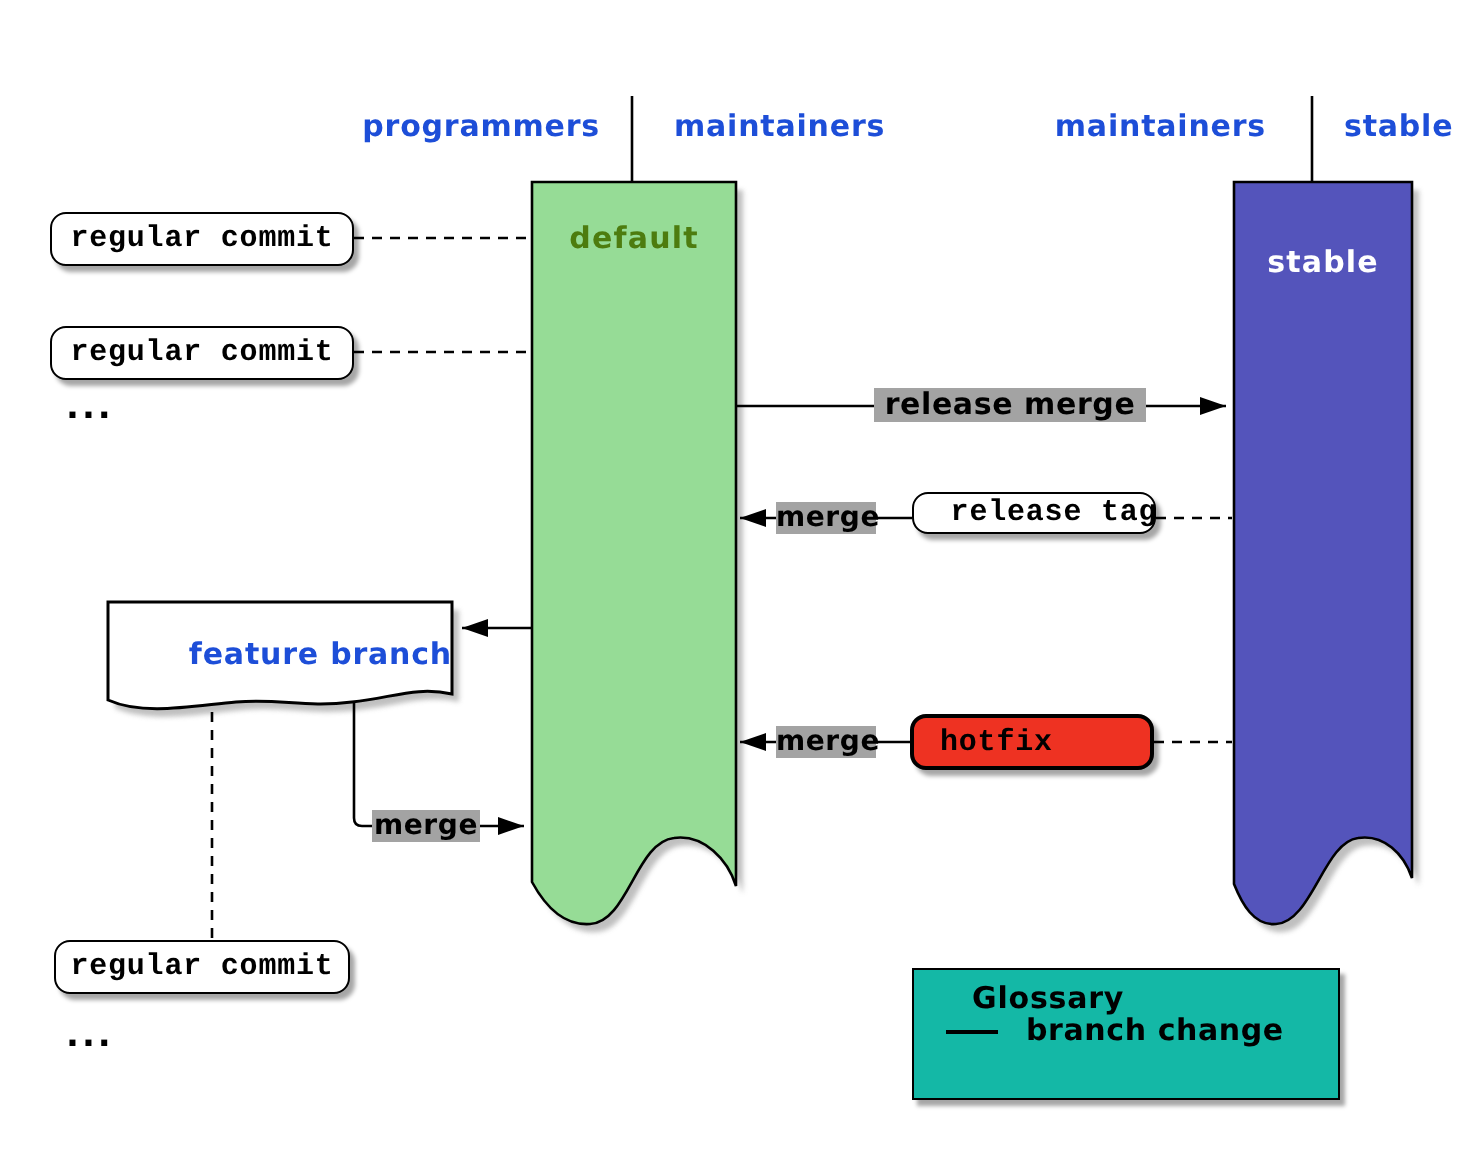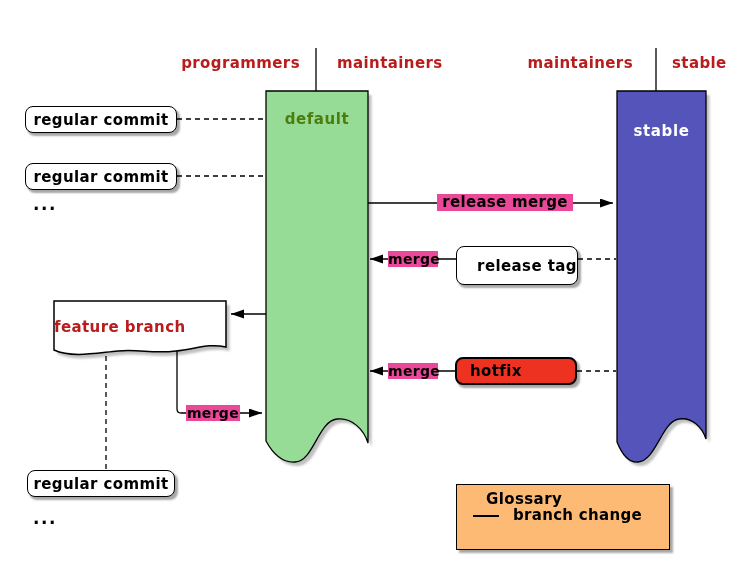--- a/index.html
+++ b/index.html
@@ -1,36 +1,36 @@
 <!DOCTYPE html>
 <html><head>
 <meta charset="utf-8">
 <style>
   html,body{margin:0;padding:0;background:#fff;}
   body{width:740px;height:588px;position:relative;overflow:hidden;
        font-family:"DejaVu Sans","Liberation Sans",sans-serif;}
   #stage{position:absolute;left:0;top:0;width:740px;height:588px;}
   svg{position:absolute;left:0;top:0;}
-  .lbl{position:absolute;font-weight:bold;font-size:15px;color:#b91c1c;
+  .lbl{position:absolute;font-weight:bold;font-size:15px;color:#1d4ed8;
        letter-spacing:.4px;white-space:nowrap;}
-  .center{text-align:left;}
+  .center{text-align:right;}
   .right{text-align:right;}
   .node{position:absolute;box-sizing:border-box;background:#fff;
         border:1.5px solid #000;border-radius:8px;
         display:flex;align-items:center;justify-content:center;
         font-weight:bold;font-size:15px;letter-spacing:.4px;
-        box-shadow:2.5px 3px 2px rgba(0,0,0,.35);white-space:nowrap;}
-  .edge-lbl{position:absolute;background:#ec4899;font-weight:bold;font-size:14px;
+        box-shadow:2.5px 3px 2px rgba(0,0,0,.35);white-space:nowrap;font-family:Liberation Mono, monospace;}
+  .edge-lbl{position:absolute;background:#a3a3a3;font-weight:bold;font-size:14px;
         letter-spacing:.3px;text-align:center;white-space:nowrap;}
   .branch-lbl{position:absolute;font-weight:bold;font-size:15px;
         letter-spacing:.6px;text-align:center;}
   .ellipsis{position:absolute;font-weight:bold;font-size:17px;letter-spacing:1.5px;}
   #hotfix-node{justify-content:flex-start;padding-left:13px;border-width:2px;}
   #glossary{position:absolute;left:456px;top:484px;width:214px;height:66px;
-        box-sizing:border-box;background:#fdba74;border:1.4px solid #000;
+        box-sizing:border-box;background:#14b8a6;border:1.4px solid #000;
         box-shadow:2.5px 3px 2px rgba(0,0,0,.35);
         padding:6px 10px 5px 16px;}
   #glossary .g-title{font-weight:bold;font-size:15px;letter-spacing:.4px;
         margin-left:13px;line-height:17px;}
   .g-row{display:flex;align-items:center;height:15px;margin-top:0;
         font-weight:bold;font-size:15px;letter-spacing:.3px;line-height:15px;}
   .g-row:first-of-type{margin-top:8px;}
   .g-sample{width:26px;margin-right:14px;flex:none;}
   .g-sample.solid{border-top:2px solid #000;}
   .g-sample.dashed{border-top:2px dashed #000;}
@@ -89,21 +89,21 @@
   <div class="lbl center" style="left:54px;top:318px;width:172px;">feature branch</div>
 
   <div class="node" style="left:27px;top:470px;width:148px;height:27px;">regular commit</div>
   <div class="ellipsis" style="left:33px;top:508px;">...</div>
 
   <div class="edge-lbl" style="left:437px;top:194px;width:136px;height:17px;line-height:17px;font-size:15px;">release merge</div>
   <div class="edge-lbl" style="left:388px;top:251px;width:50px;height:16px;line-height:16px;">merge</div>
   <div class="edge-lbl" style="left:388px;top:363px;width:50px;height:16px;line-height:16px;">merge</div>
   <div class="edge-lbl" style="left:186px;top:405px;width:54px;height:16px;line-height:16px;">merge</div>
 
-  <div class="node" style="left:456px;top:246px;width:122px;height:39px;padding-left:20px;">release tag</div>
+  <div class="node" style="left:456px;top:246px;width:122px;height:21px;padding-left:20px;">release tag</div>
   <div class="node" id="hotfix-node" style="left: 455px; top: 357px; width: 122px; height: 28px; background-color: rgb(238, 50, 34);">hotfix</div>
 
   <div id="glossary">
     <div class="g-title">Glossary</div>
     <div class="g-row">
       <span class="g-sample solid"></span>
       <span>branch change</span>
     </div>
   </div>
 

